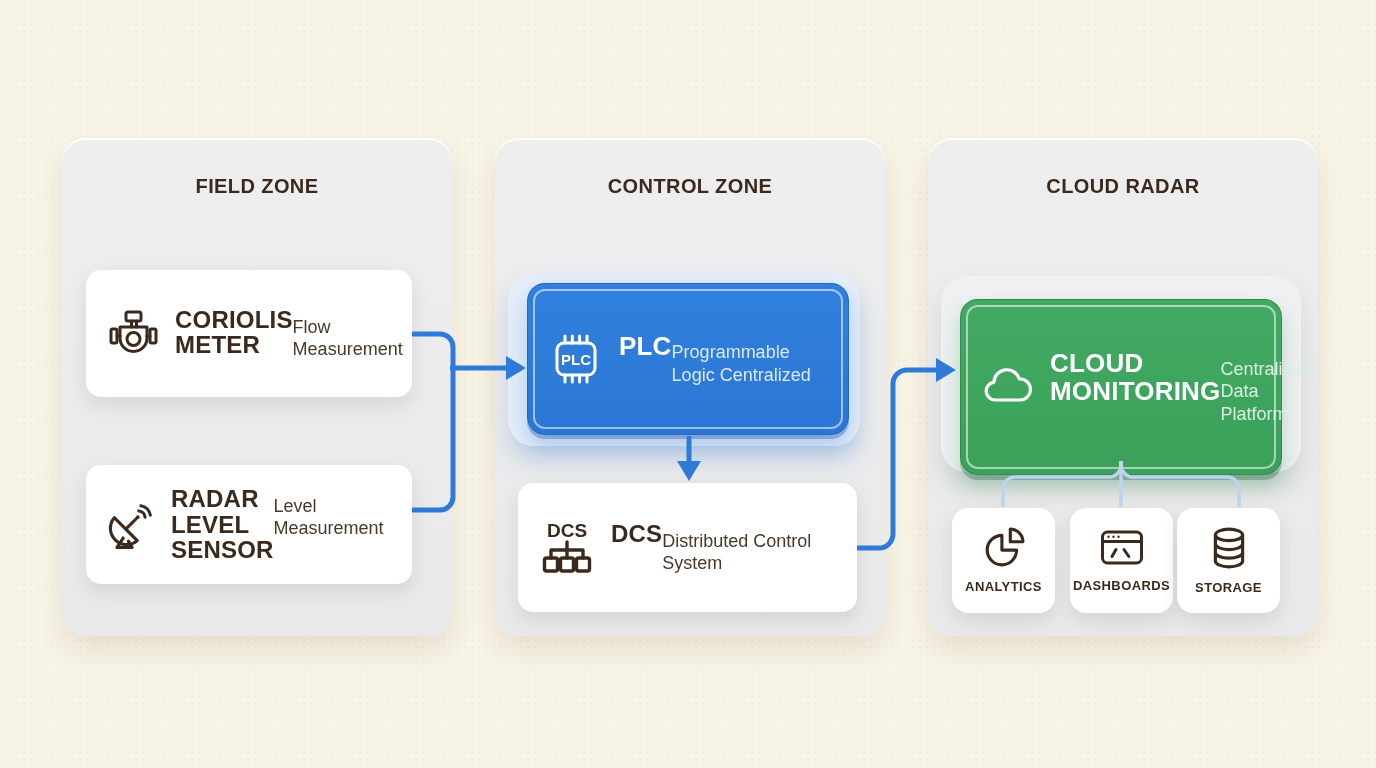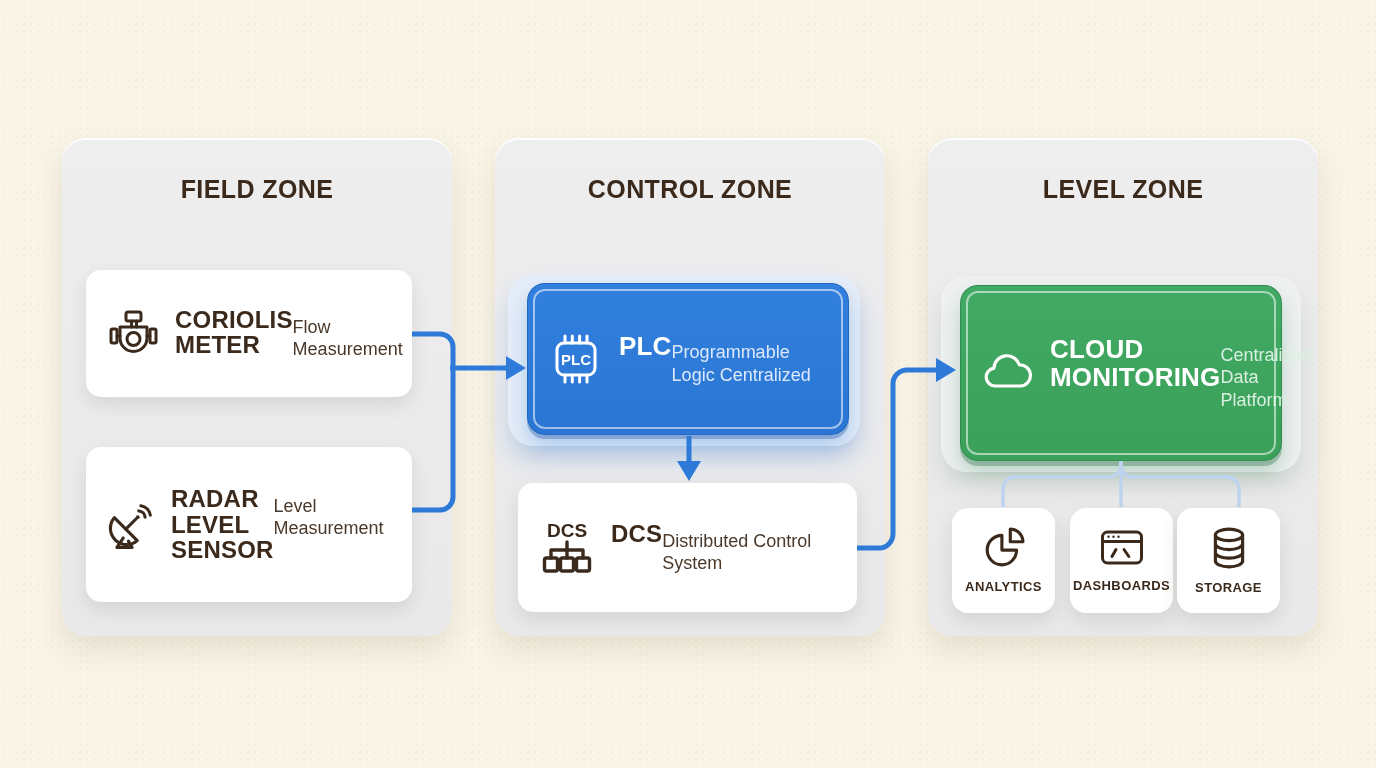--- a/index.html
+++ b/index.html
@@ -15,21 +15,21 @@
 
   
   .zone{
     position:absolute;top:138px;width:390px;height:498px;
     background:linear-gradient(180deg,#eeeeef 0%,#e9e9eb 100%);
     border-radius:24px;
     box-shadow:0 14px 26px rgba(120,104,75,.14), inset 0 2px 0 rgba(255,255,255,.85);
   }
   .zone-title{
     padding-top:37px;text-align:center;
-    font-size:25px;font-weight:700;letter-spacing:.4px;color:#3b2a1c;
+    font-size:20px;font-weight:700;letter-spacing:.4px;color:#3b2a1c;
   }
 
   
   .card{
     position:absolute;display:flex;align-items:center;
     padding:0 16px 0 20px;gap:15px;border-radius:15px;background:#fff;
     box-shadow:0 8px 18px rgba(100,88,64,.14);
     box-sizing:border-box;
   }
   .card .txt{display:flex;flex-direction:row;width:205px}
@@ -88,21 +88,21 @@
         <path d="M10 26h3M40 26h3"></path>
         <rect x="4" y="19" width="6" height="14" rx="1.5"></rect>
         <rect x="43" y="19" width="6" height="14" rx="1.5"></rect>
       </svg>
       <div class="txt">
         <div class="title">CORIOLIS METER</div>
         <div class="subtitle">Flow Measurement</div>
       </div>
     </div>
 
-    <div class="card" style="left:24px;top:309px;width:326px;height:155px">
+    <div class="card" style="left:24px;top:327px;width:326px;height:119px">
       <svg class="icon" width="50" height="50" viewBox="0 0 48 48" fill="none" stroke="#3b2a1c" stroke-width="3" stroke-linecap="round" stroke-linejoin="round">
         <path d="M8 17 L30 39 A15.6 15.6 0 0 1 8 17 Z"></path>
         <path d="M19 28 L29 18"></path>
         <circle cx="30.5" cy="16.5" r="1.8" fill="#3b2a1c" stroke="none"></circle>
         <path d="M33.5 5.5a11 11 0 0 1 9 9"></path>
         <path d="M31.5 10.5a6.5 6.5 0 0 1 6 6"></path>
         <path d="M16.5 36.5 L10.5 45.5 H25 M21.5 39.5 L25 45.5"></path>
       </svg>
       <div class="txt">
         <div class="title">RADAR LEVEL SENSOR</div>
@@ -138,25 +138,25 @@
         <rect x="38.5" y="38" width="13" height="13" rx="2"></rect>
       </svg>
       <div class="txt">
         <div class="title">DCS</div>
         <div class="subtitle">Distributed Control System</div>
       </div>
     </div>
   </section>
 
   <section class="zone" style="left:928px">
-    <div class="zone-title">LEVEL ZONE</div>
+    <div class="zone-title">CLOUD RADAR</div>
 
     <div class="plate gray" style="left:13px;top:138px;width:360px;height:196px"></div>
 
-    <div class="card green" style="left:32px;top:147px;width:322px;height:176px">
+    <div class="card green" style="left:32px;top:161px;width:322px;height:176px">
       <svg class="icon" width="54" height="40" viewBox="0 0 54 38" fill="none" stroke="#ffffff" stroke-width="3.2" stroke-linecap="round" stroke-linejoin="round">
         <path d="M39.5 32h-25a9 9 0 0 1-1.6-17.9 13 13 0 0 1 25.4-3.2A9.3 9.3 0 0 1 39.5 32z"></path>
       </svg>
       <div class="txt" style="width:200px">
         <div class="title">CLOUD MONITORING</div>
         <div class="subtitle">Centralized Data Platform</div>
       </div>
     </div>
 
     <div class="card small" style="left:24px;top:370px;width:103px;height:105px">

